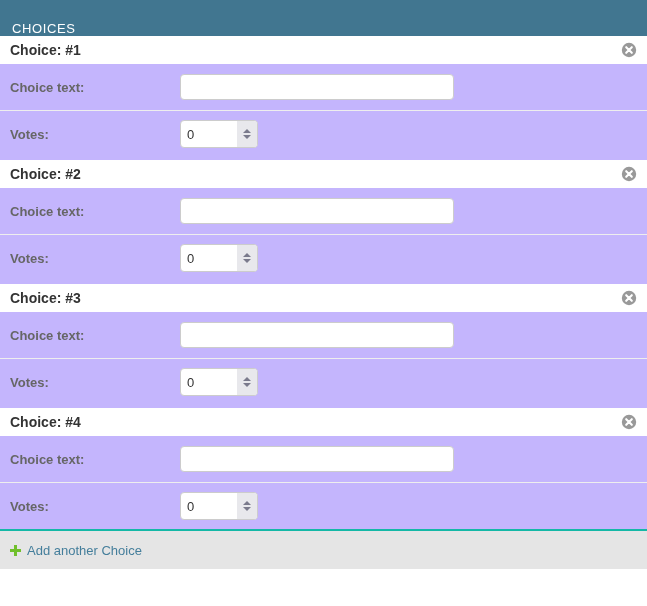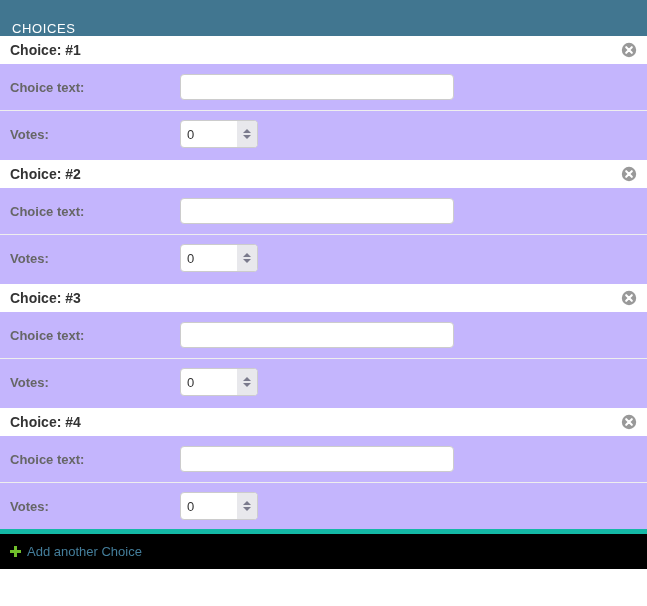--- a/index.html
+++ b/index.html
@@ -163,22 +163,22 @@
   }
   .spinner .arrow.up {
     border-bottom: 4px solid #7a7a8c;
   }
   .spinner .arrow.down {
     border-top: 4px solid #7a7a8c;
   }
 
   
   .add-row {
-    border-top: 5px solid #14b8a6;
-    background: #000000;
+    border-top: 2px solid #14b8a6;
+    background: #e5e5e5;
     padding: 8px 10px;
     box-sizing: border-box;
     display: flex;
     align-items: center;
     height: 40px;
   }
   .add-row a {
     display: inline-flex;
     align-items: center;
     text-decoration: none;

